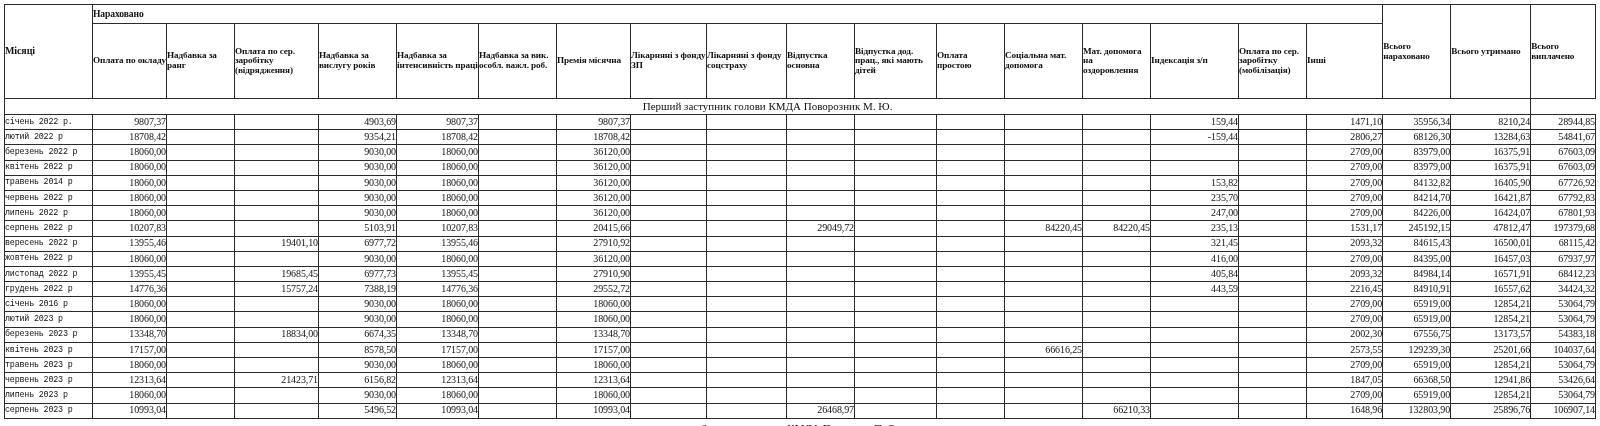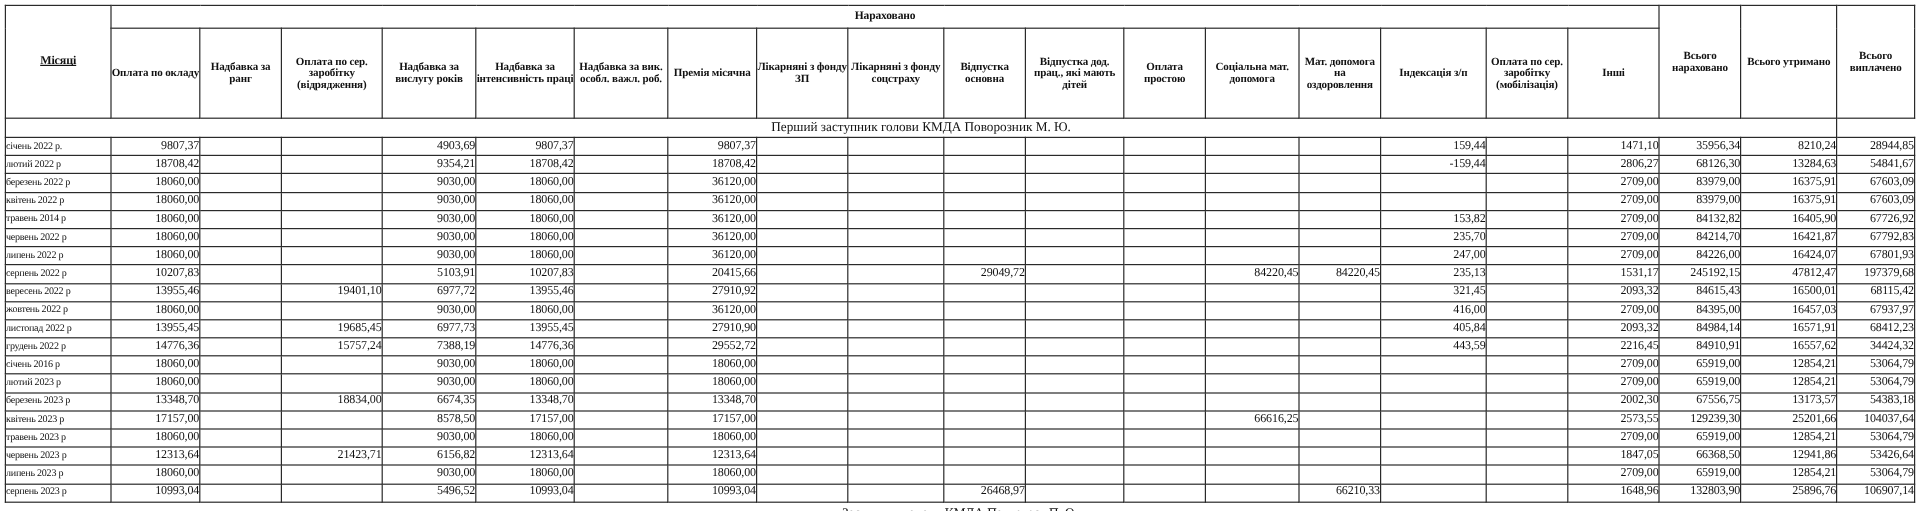--- a/index.html
+++ b/index.html
@@ -27,41 +27,41 @@
   table.payroll td{
     border:1px solid #2a2a2a;
     padding:0;
     margin:0;
     vertical-align:middle;
     line-height:1.05;
   }
   thead th{
     font-weight:bold;
     font-size:9.2px;
-    text-align:center;
+    text-align:left;
     padding:1px 2px;
     letter-spacing:-0.1px;
   }
   th.group{
     height:18px;
     font-size:9.6px;
   }
   th.col{
     height:74px;
   }
   th.months{
     font-size:10px;
-    text-decoration:underline;
   }
   td.month{
     text-align:left;
     padding:0 1px 0 2px;
     font-size:8.4px;
     white-space:nowrap;
     letter-spacing:-0.2px;
+    font-family:Liberation Mono, monospace;
   }
   td.num{
     text-align:right;
     padding:0 2px 0 0;
     font-size:10px;
     white-space:nowrap;
     letter-spacing:-0.1px;
   }
   tbody tr{height:15.2px;}
   tr.section td{

